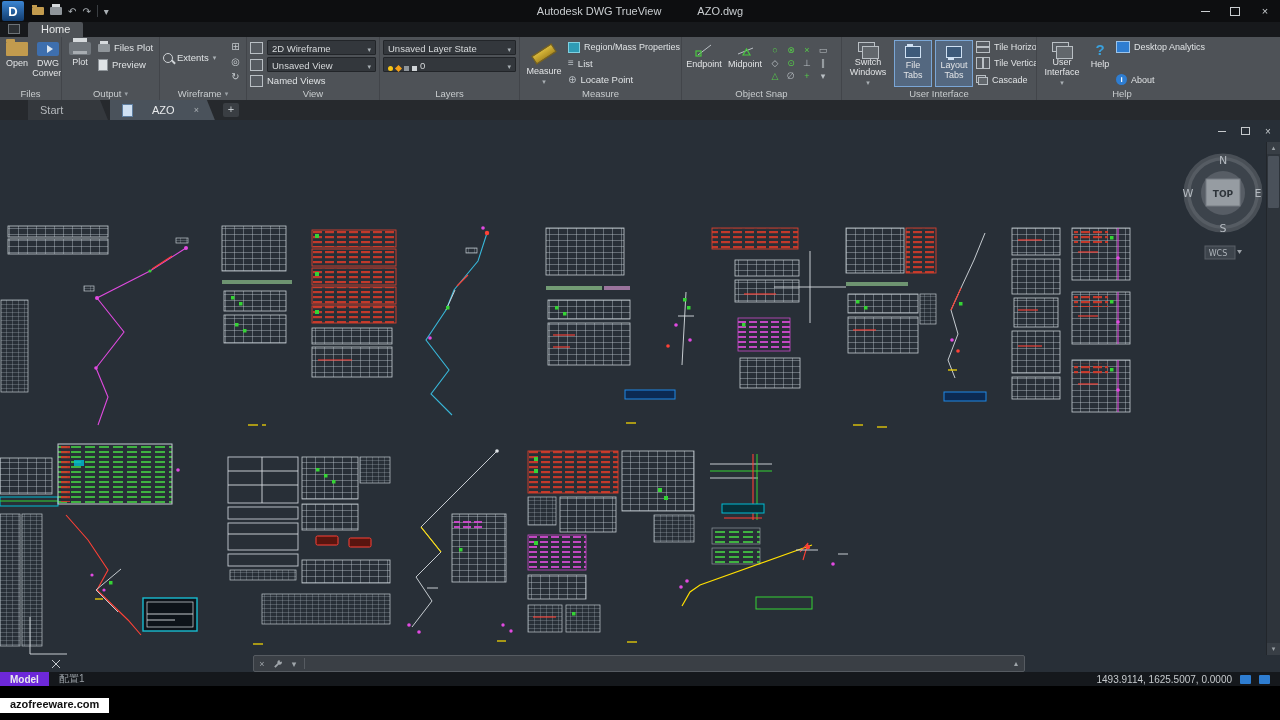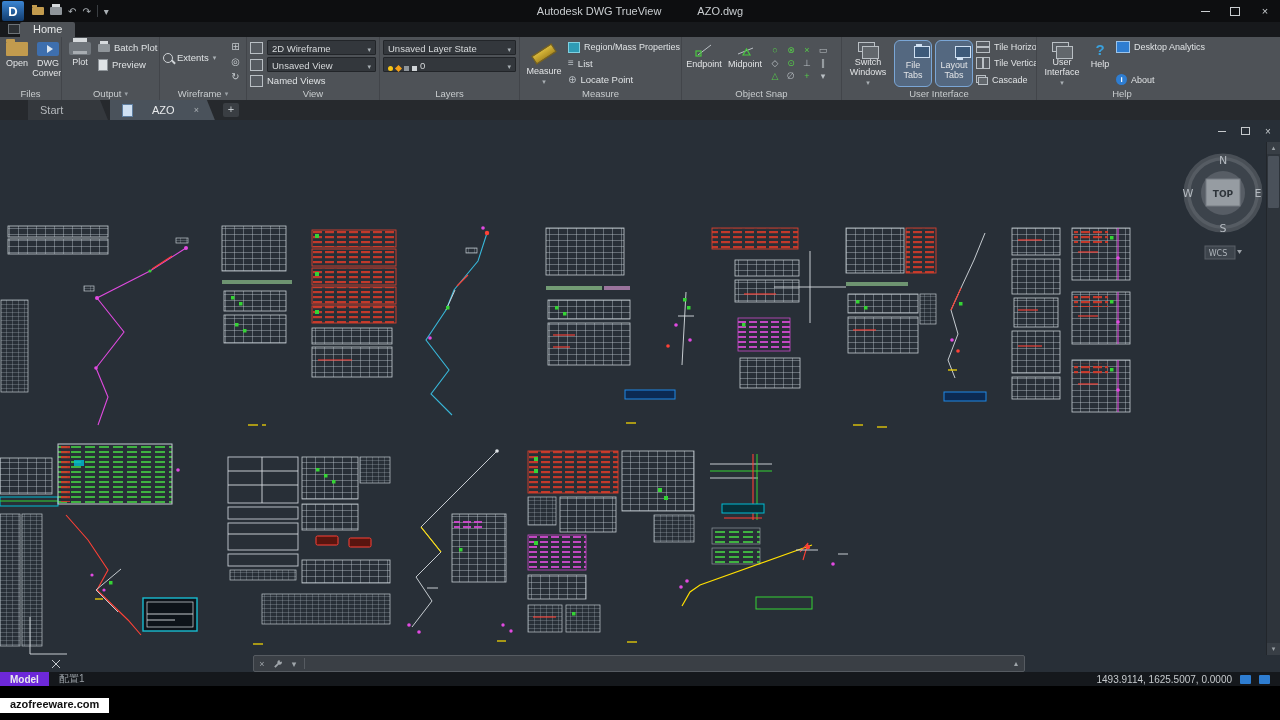--- a/index.html
+++ b/index.html
@@ -22,32 +22,32 @@
     align-items:center;justify-content:center;gap:36px;pointer-events:none;}
   .winctrl{position:absolute;right:0;top:0;height:22px;display:flex;}
   .winctrl>div{width:30px;height:22px;display:flex;align-items:center;justify-content:center;color:#c9cdd0;font-size:11px;}
   .ic-min{width:9px;height:1px;background:#c9cdd0;}
   .ic-max{width:8px;height:7px;border:1px solid #c9cdd0;}
   
   .ribbon-tabs{position:absolute;top:22px;left:0;right:0;height:15px;background:#17191c;
     display:flex;align-items:flex-end;}
   .tabrow-ic{width:10px;height:8px;border:1px solid #6d7378;background:#2c3034;margin:0 0 3px 8px;}
   .tab-home{background:#4e5257;color:#e7e9ea;font-size:11px;line-height:14px;padding:0 13px 1px;
-    border-radius:2px 2px 0 0;}
+    margin-left:8px;border-radius:2px 2px 0 0;}
   
   .ribbon{position:absolute;top:37px;left:0;right:0;height:63px;background:#4e5257;display:flex;}
   .panel{position:relative;height:63px;border-right:1px solid #42454a;box-sizing:border-box;
     display:flex;flex-direction:column;flex:none;}
   .panel-body{flex:1;display:flex;padding:3px 3px 0;gap:3px;overflow:hidden;}
   .panel-label{height:13px;font-size:9.5px;color:#c8ccce;display:flex;align-items:center;justify-content:center;gap:3px;}
   .panel-label .tiny{font-size:7px;color:#9aa0a5;}
   .col{display:flex;flex-direction:column;gap:2px;}
   .bigbtn{display:flex;flex-direction:column;align-items:center;gap:2px;font-size:9px;color:#e2e4e6;
     text-align:center;line-height:1.12;padding-top:2px;flex:none;}
-  .bigbtn.hl{background:rgba(96,146,205,.35);border:1px solid #7aa6d6;border-radius:6px;padding:2px 1px 1px;align-items:flex-end;}
+  .bigbtn.hl{background:rgba(96,146,205,.35);border:1px solid #7aa6d6;border-radius:0;padding:2px 1px 1px;}
   .rowbtn{display:flex;align-items:center;gap:4px;font-size:9.5px;color:#dfe2e4;height:15px;white-space:nowrap;}
   .caret{font-size:7px;color:#aab0b5;}
   .dd{height:15px;background:#33373c;border:1px solid #222529;color:#d6d9db;font-size:9.5px;
     display:flex;align-items:flex-end;padding:0 4px;box-sizing:border-box;border-radius:1px;}
   .dd .caret{margin-left:auto;}
   
   .ic-folder{width:22px;height:14px;background:#c29b4e;border-radius:1px;position:relative;}
   .ic-folder::before{content:"";position:absolute;top:-3px;left:0;width:9px;height:3px;background:#c29b4e;border-radius:1px 1px 0 0;}
   .ic-convert{width:22px;height:14px;background:#3e6fae;border-radius:2px;position:relative;}
   .ic-convert::after{content:"";position:absolute;right:2px;top:3px;border:4px solid transparent;border-left:6px solid #dce6f0;}
@@ -207,21 +207,21 @@
 
     <div class="panel" style="width:98px">
       <div class="panel-body">
         <div class="bigbtn" style="width:30px">
           <span class="ic-printer"></span>
           <span>Plot</span>
         </div>
         <div class="col">
           <div class="rowbtn">
             <span class="ic-printer-s"></span>
-            <span>Batch Plot</span>
+            <span>Files Plot</span>
           </div>
           <div class="rowbtn">
             <span class="ic-page"></span>
             <span>Preview</span>
           </div>
         </div>
       </div>
       <div class="panel-label">
         <span>Output</span>
         <span class="tiny">▾</span>

